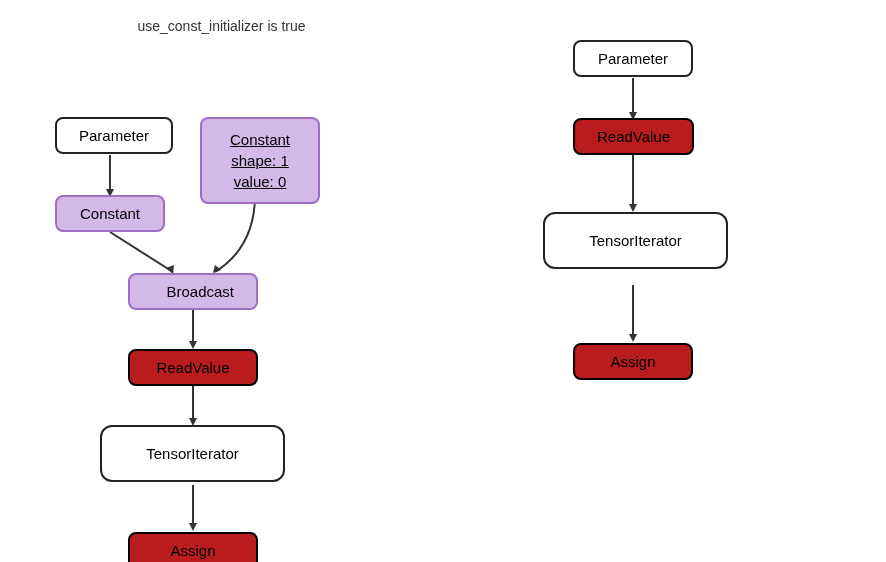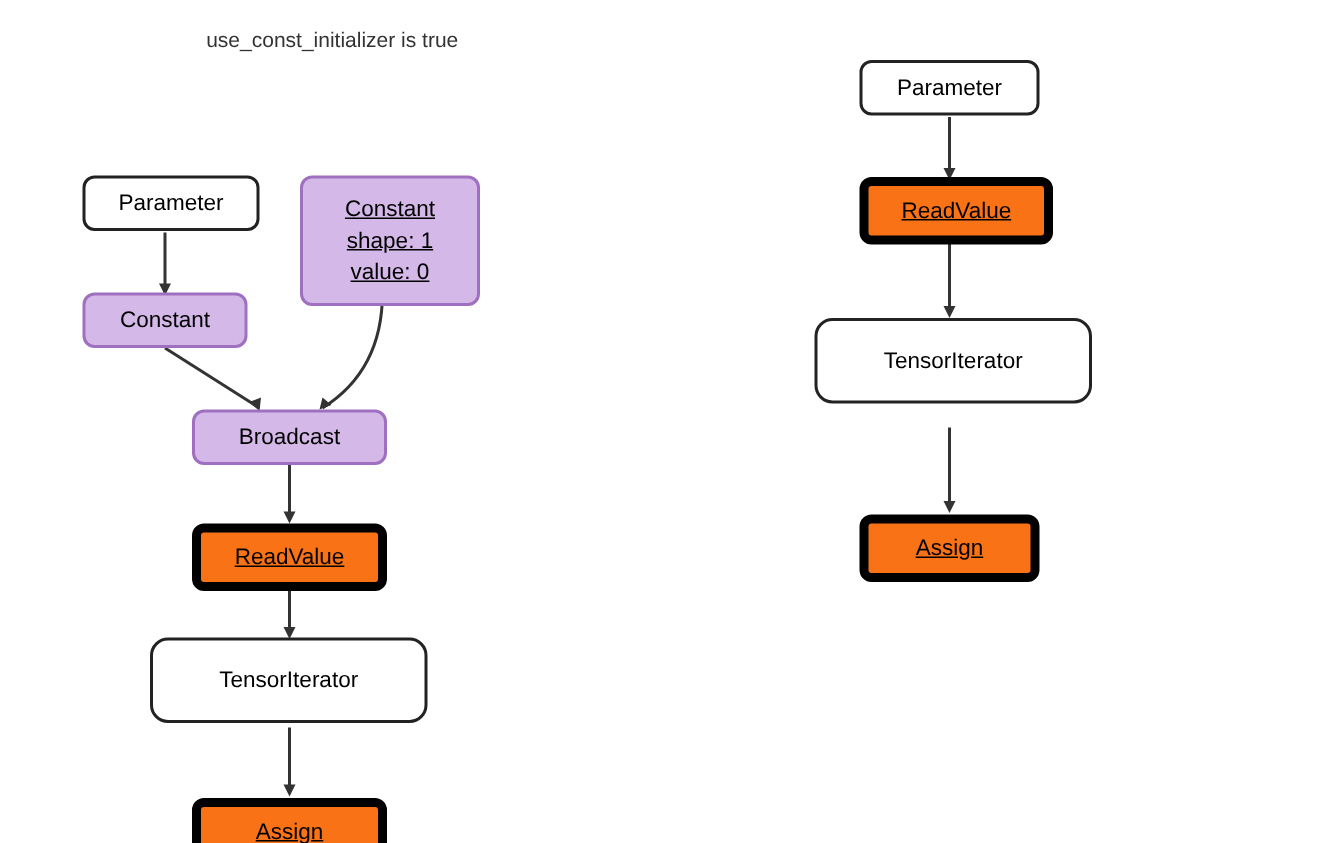--- a/index.html
+++ b/index.html
@@ -51,23 +51,22 @@
     }
     .node-plain {
       border: 2px solid #222;
       background: #fff;
     }
     .node-purple {
       border: 2px solid #a070c0;
       background: #d4b8e8;
     }
     .node-yellow {
-      border: 6px solid #000000;
-      background: #f97316;
-      text-decoration: underline;
+      border: 2px solid #000000;
+      background: #b91c1c;
     }
     .node-wide {
       min-width: 130px;
     }
     .node-multiline {
       min-width: 130px;
       line-height: 1.4;
     }
     
     svg.arrows {
@@ -128,21 +127,21 @@
       <div class="node node-purple node-multiline" style="position:absolute; left:200px; top:40px; min-width:120px; padding:10px 18px;">
         <span style="white-space:pre-line;text-decoration:underline;">Constant
 shape: 1
 value: 0</span>
       </div>
 
       <div class="node node-purple node-wide" style="position:absolute; left:55px; top:118px; min-width:110px;">
         <span>Constant</span>
       </div>
 
-      <div class="node node-purple node-wide" style="position:absolute; left:128px; top:196px; min-width:130px;">
+      <div class="node node-purple node-wide" style="position:absolute; left:128px; top:196px; min-width:130px;justify-content:flex-end;">
         <span>Broadcast</span>
       </div>
 
       <div class="node node-yellow node-wide" style="position:absolute; left:128px; top:272px; min-width:130px;">
         <span>ReadValue</span>
       </div>
 
       <div class="node node-plain" style="position:absolute; left:100px; top:348px; min-width:185px; padding:18px 18px; border-radius:12px;">
         <span>TensorIterator</span>
       </div>

